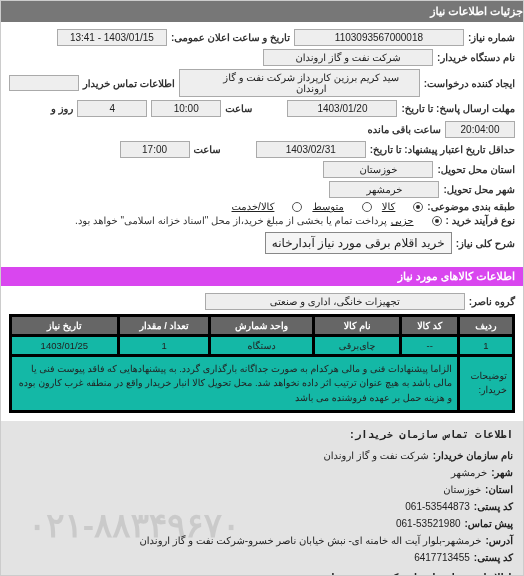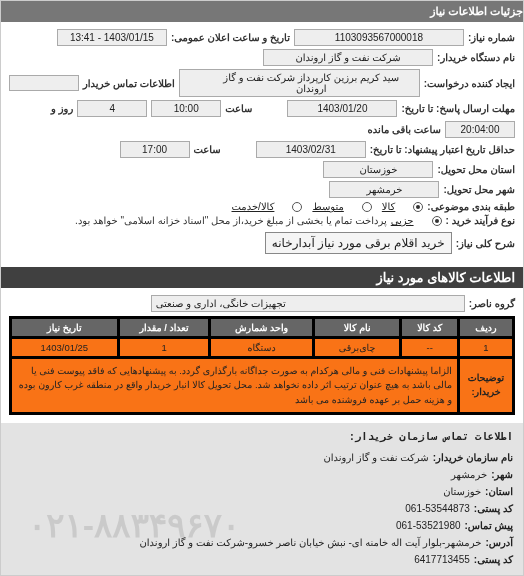--- a/index.html
+++ b/index.html
@@ -66,40 +66,40 @@
     content: ""; position: absolute; inset: 2px; background: #333; border-radius: 50%;
   }
   .title-box {
     border: 1px solid #888;
     background: #f5f5f5;
     padding: 3px 6px;
     display: inline-block;
     font-size: 12px;
   }
   .sub-header {
-    background: #404040;
+    background: #d946ef;
     color: #fff;
     padding: 3px 8px;
-    font-size: 13px;
+    font-size: 11px;
     font-weight: bold;
     margin-top: 6px;
   }
   table {
     width: 100%;
     border-collapse: collapse;
     margin-top: 4px;
   }
   th, td {
     border: 3px solid #000000;
     padding: 3px 4px;
     font-size: 9.5px;
     text-align: center;
   }
   th { background: #666; color: #fff; font-weight: bold; }
-  td { background: #f97316; }
+  td { background: #14b8a6; }
   .desc-row td {
     text-align: right;
     line-height: 1.5;
     padding: 5px;
     font-size: 9.5px;
   }
   .contact-block {
     background: #e3e3e3;
     padding: 6px 10px;
     font-size: 10px;
@@ -213,21 +213,21 @@
     <span class="label">شرح کلی نیاز:</span>
     <span class="title-box">خرید اقلام برقی مورد نیاز آبدارخانه</span>
   </div>
 </div>
 
 <div class="sub-header">اطلاعات کالاهای مورد نیاز</div>
 
 <div class="section">
   <div class="row">
     <span class="label">گروه ناصر:</span>
-    <span class="field" style="width:314px;text-align:left">تجهیزات خانگی، اداری و صنعتی</span>
+    <span class="field" style="width:260px;text-align:center">تجهیزات خانگی، اداری و صنعتی</span>
   </div>
 
   <table>
     <thead>
       <tr>
         <th>ردیف</th>
         <th>کد کالا</th>
         <th>نام کالا</th>
         <th>واحد شمارش</th>
         <th>تعداد / مقدار</th>
@@ -237,21 +237,21 @@
     <tbody>
       <tr>
         <td>1</td>
         <td>--</td>
         <td>چای‌برقی</td>
         <td>دستگاه</td>
         <td>1</td>
         <td>1403/01/25</td>
       </tr>
       <tr class="desc-row">
-        <td style="font-weight:bold;text-align:center;width:55px">توضیحات خریدار:</td>
+        <td style="font-weight:normal;text-align:right;width:55px">توضیحات خریدار:</td>
         <td colspan="5">الزاما پیشنهادات فنی و مالی هرکدام به صورت جداگانه بارگذاری گردد. به پیشنهادهایی که فاقد پیوست فنی یا مالی باشد به هیچ عنوان ترتیب اثر داده نخواهد شد. محل تحویل کالا انبار خریدار واقع در منطقه غرب کارون بوده و هزینه حمل بر عهده فروشنده می باشد</td>
       </tr>
     </tbody>
   </table>
 </div>
 
 <div class="contact-block">
   <div class="ctitle">اطلاعات تماس سازمان خریدار:</div>
   <div class="kv">
         <span class="k">نام سازمان خریدار:</span>

